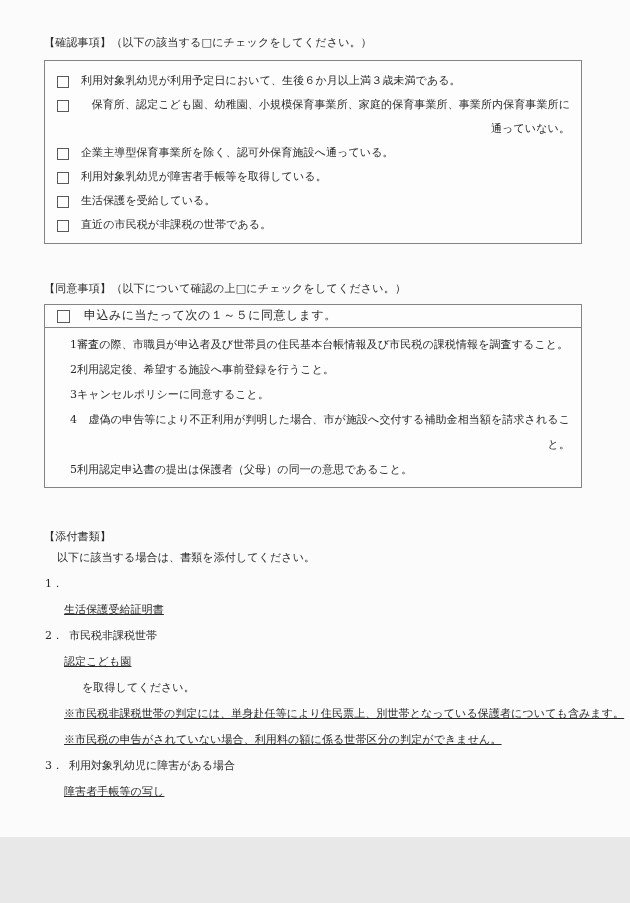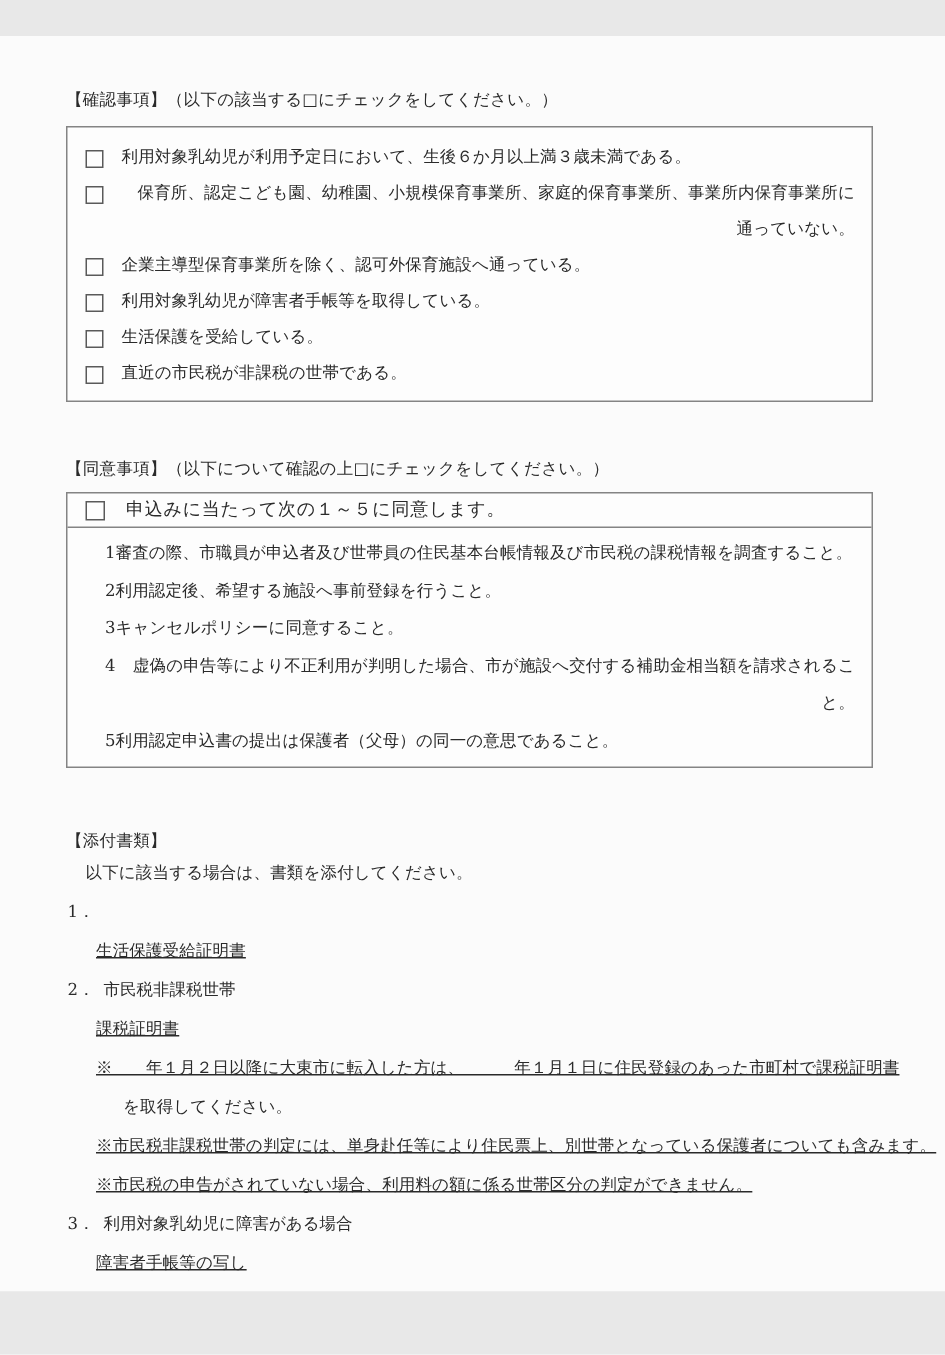--- a/index.html
+++ b/index.html
@@ -7,21 +7,20 @@
   .page {
     position:relative;
     width:630px; height:837px;
     background:#fbfbfb;
     box-sizing:border-box;
     padding:35px 46px 0 44px;
     font-family:"DejaVu Serif","Liberation Serif",serif;
     color:#2a2a2a;
     font-size:11px;
     overflow:hidden;
-    margin-top:24px;
   }
   .heading {
     line-height:16px;
     margin:0 0 9px 0;
     letter-spacing:0.2px;
     white-space:nowrap;
   }
   .box {
     width:538px;
     box-sizing:border-box;
@@ -137,22 +136,21 @@
       <span class="num">1．</span>
     </div>
     <div class="attach-line ind1">生活保護受給証明書</div>
   </div>
 
   <div>
     <div class="attach-title">
       <span class="num">2．</span>
       <span>市民税非課税世帯</span>
     </div>
-    <div class="attach-line ind1">課税証明書</div>
-    <div class="attach-line ind1">※　　年１月２日以降に大東市に転入した方は、　　　年１月１日に住民登録のあった市町村で課税証明書</div>
+    <div class="attach-line ind1">認定こども園</div>
     <div class="attach-line ind2">を取得してください。</div>
     <div class="attach-line ind1">※市民税非課税世帯の判定には、単身赴任等により住民票上、別世帯となっている保護者についても含みます。</div>
     <div class="attach-line ind1">※市民税の申告がされていない場合、利用料の額に係る世帯区分の判定ができません。</div>
   </div>
 
   <div>
     <div class="attach-title">
       <span class="num">3．</span>
       <span>利用対象乳幼児に障害がある場合</span>
     </div>

